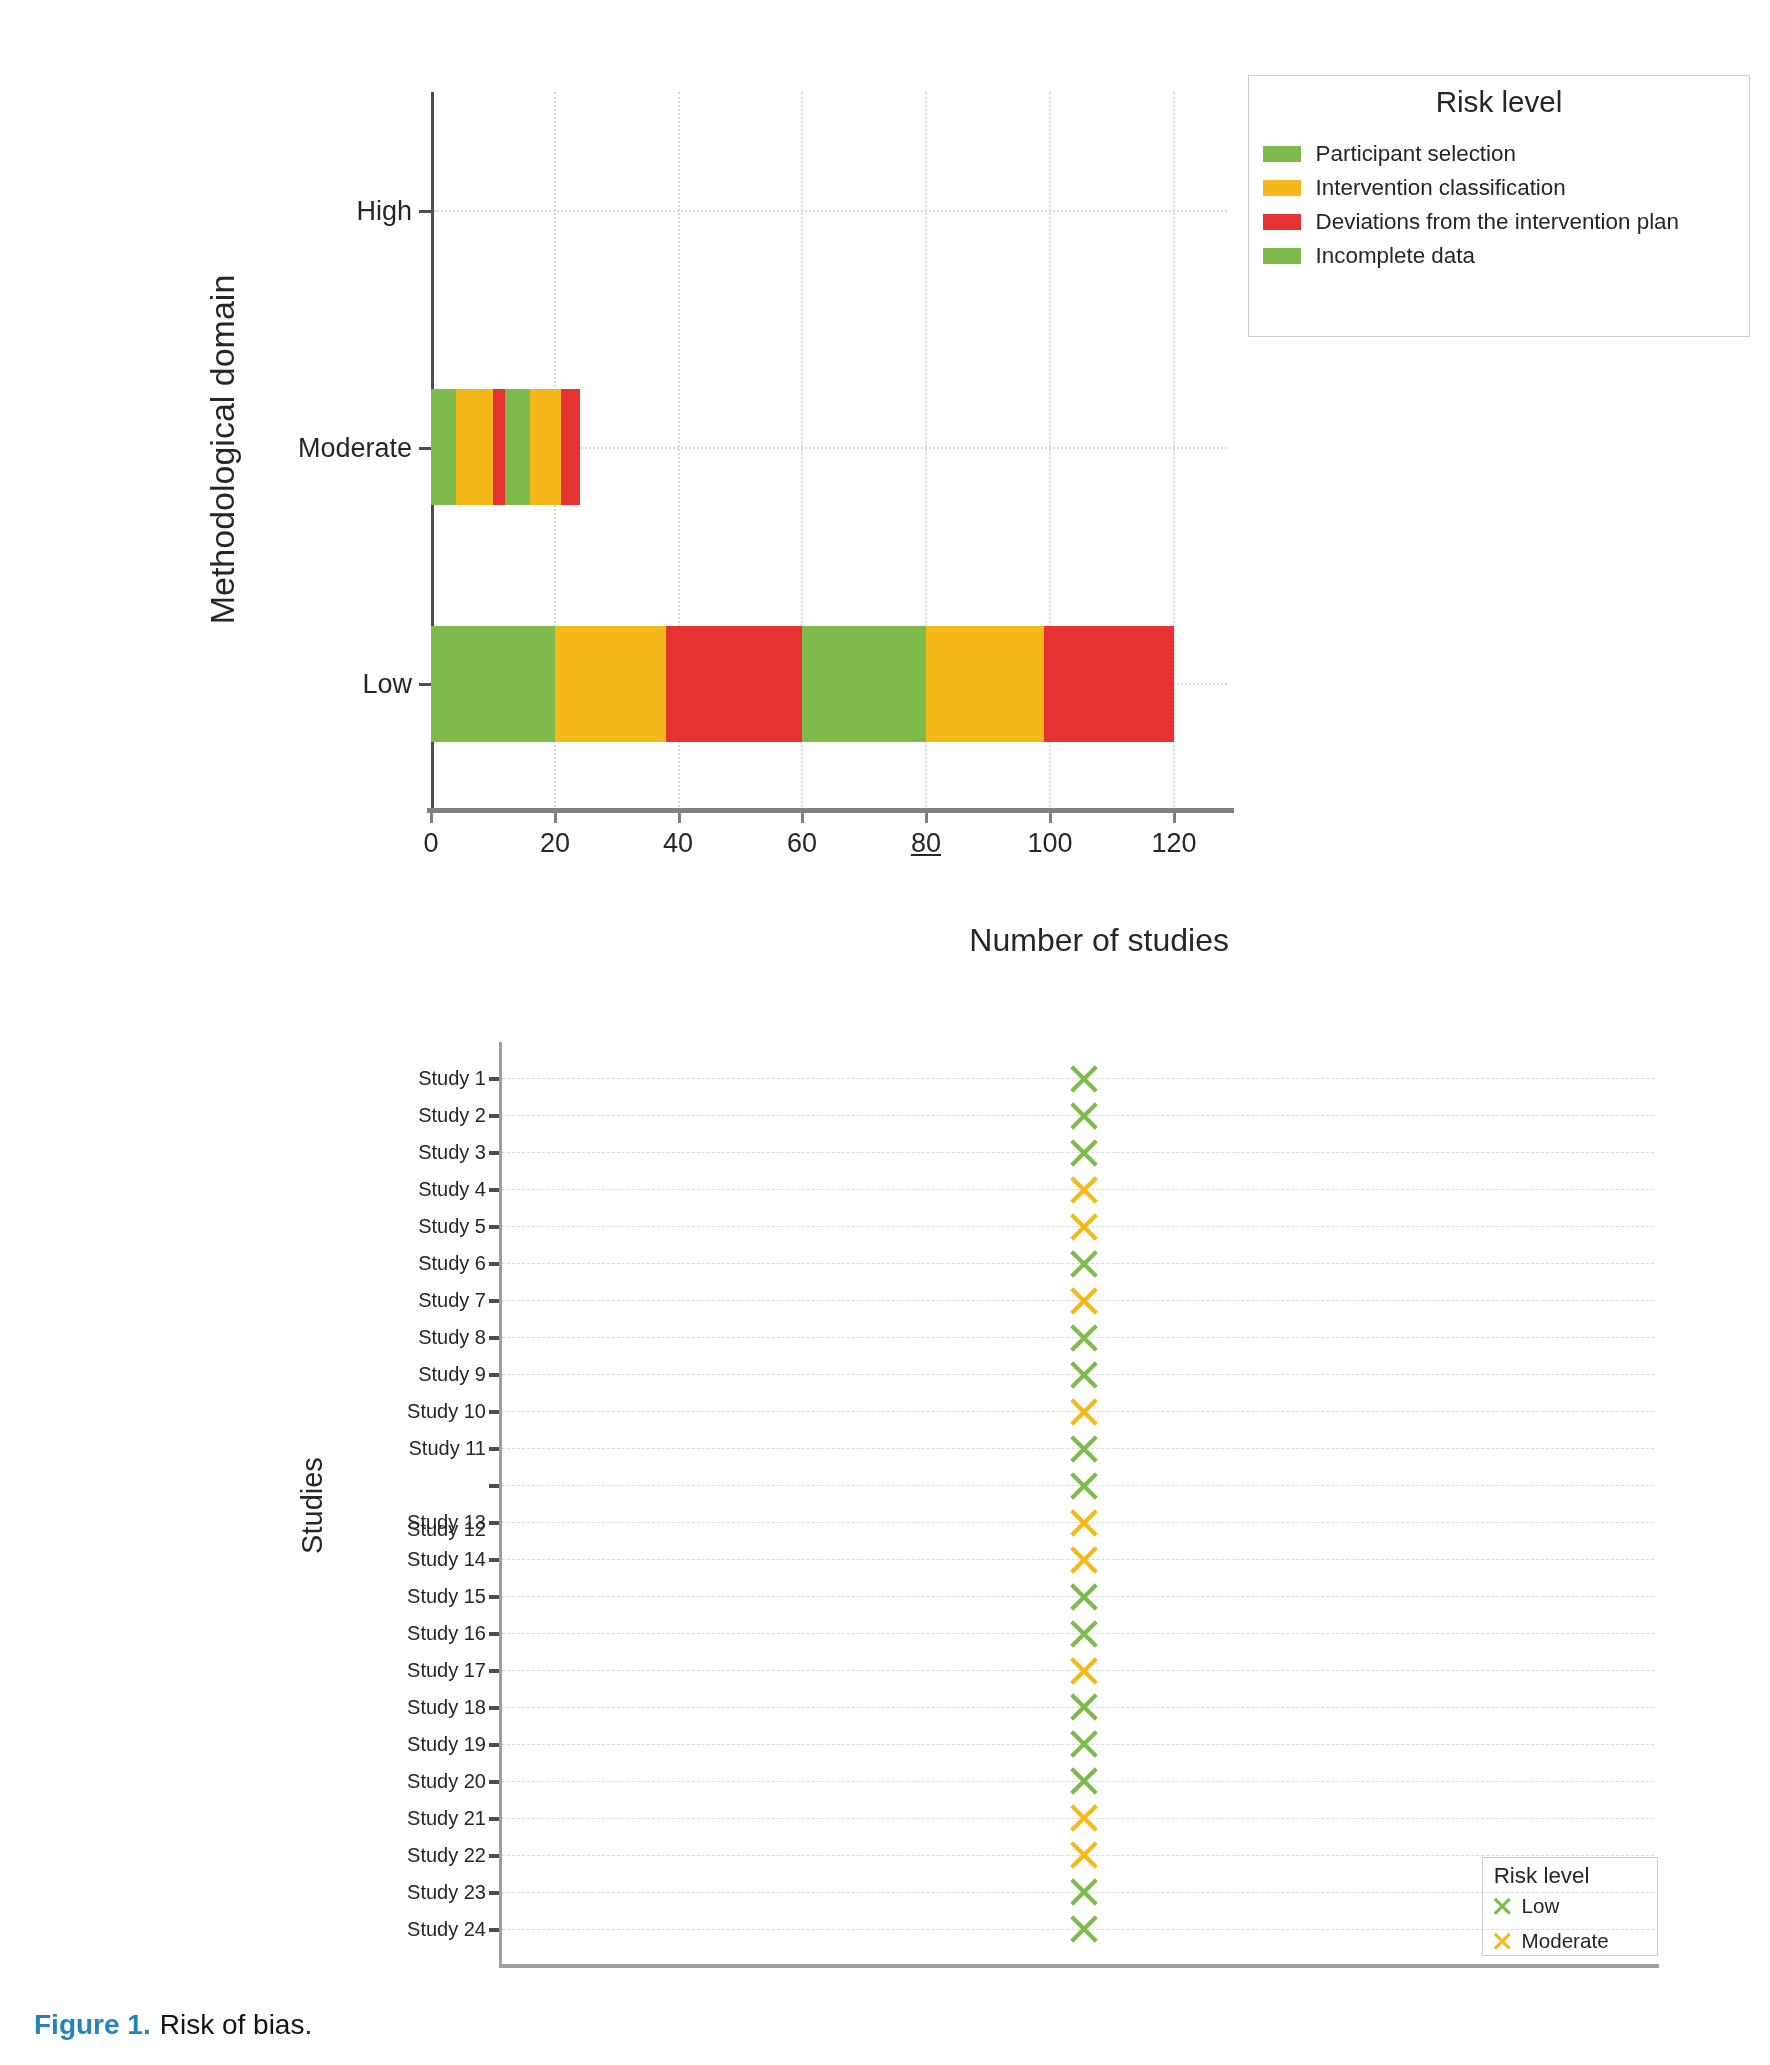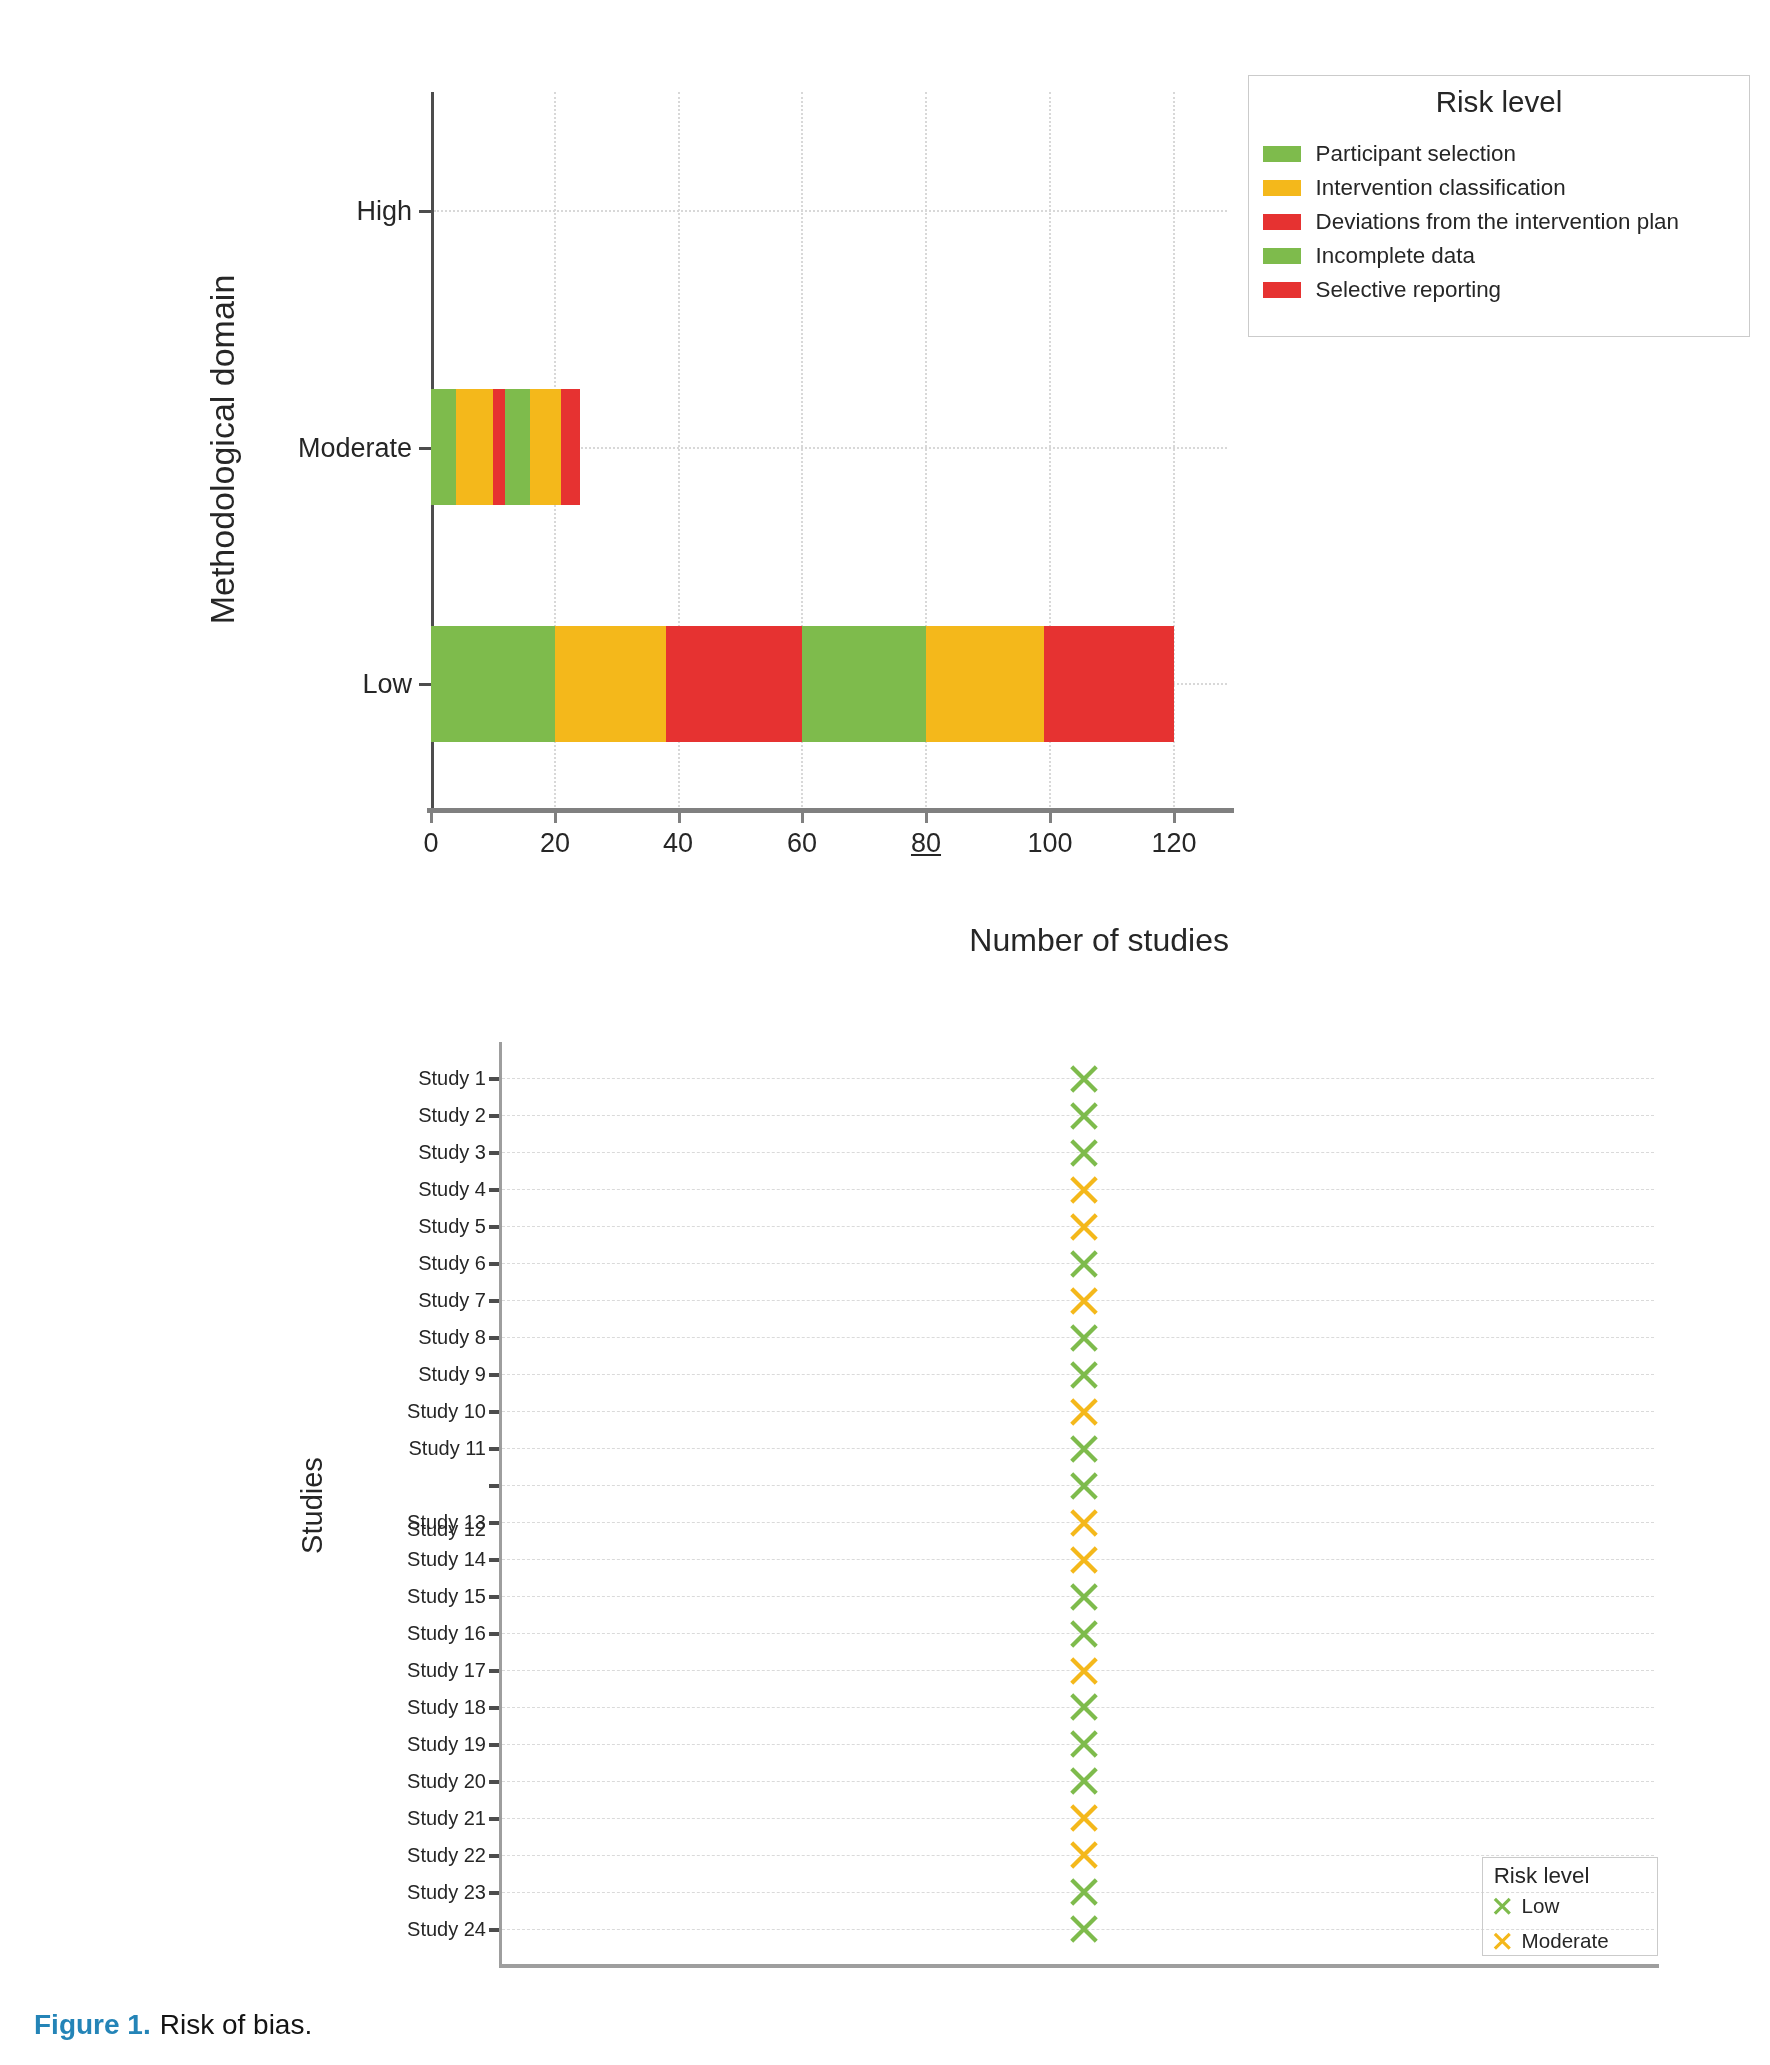--- a/index.html
+++ b/index.html
@@ -95,24 +95,20 @@
             <div class="legend-item-label">Intervention classification</div>
           </div>
           <div class="legend-item">
             <div class="legend-swatch" style="background: rgb(230, 50, 49);"></div>
             <div class="legend-item-label">Deviations from the intervention plan</div>
           </div>
           <div class="legend-item">
             <div class="legend-swatch" style="background: rgb(126, 187, 76);"></div>
             <div class="legend-item-label">Incomplete data</div>
           </div>
-          <div class="legend-item">
-            <div class="legend-swatch" style="background: rgb(230, 50, 49);"></div>
-            <div class="legend-item-label">Selective reporting</div>
-          </div>
         </div>
     </div>
   <div class="xtick-label" style="left: 395px; top: 828px;">0</div>
       <div class="xtick-label" style="left: 519px; top: 828px;">20</div>
       <div class="xtick-label" style="left: 642px; top: 828px;">40</div>
       <div class="xtick-label" style="left: 766px; top: 828px;">60</div>
       <div class="xtick-label" style="left: 890px; top: 828px; text-decoration: underline;">80</div>
       <div class="xtick-label" style="left: 1014px; top: 828px;">100</div>
       <div class="xtick-label" style="left: 1138px; top: 828px;">120</div>
       <div class="cat-label" style="left: 0px; top: 194px;">High</div>

